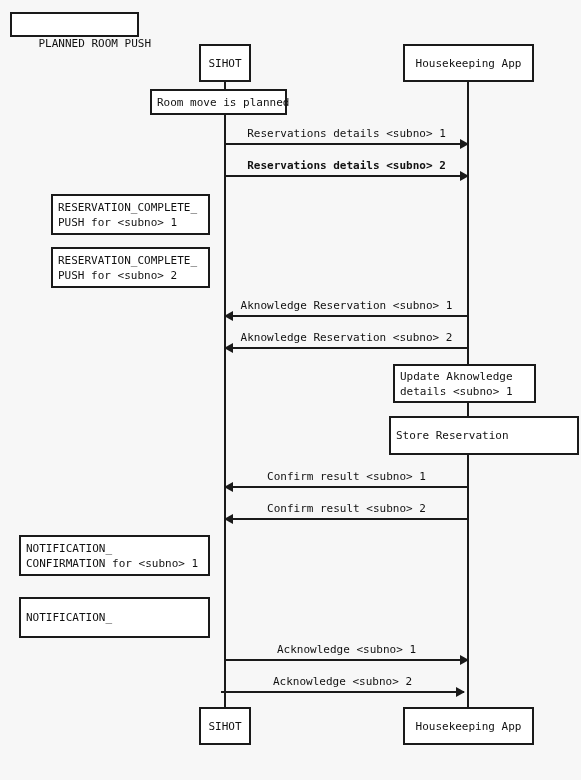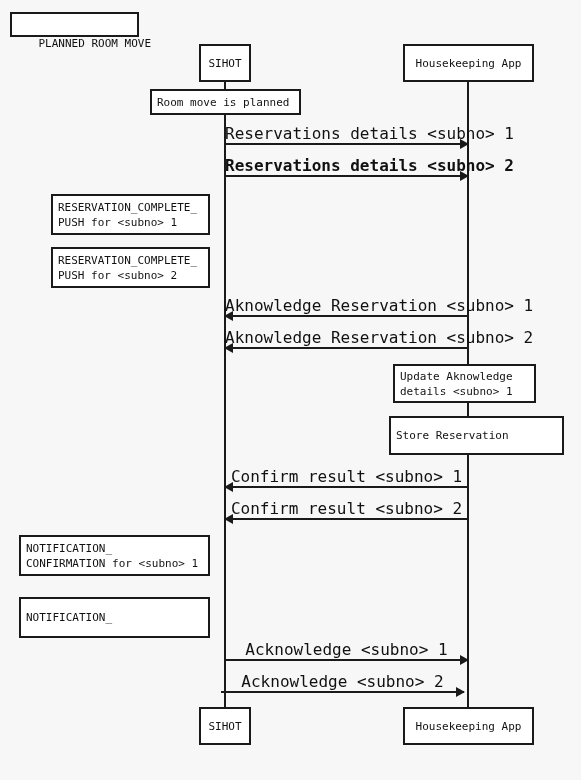--- a/index.html
+++ b/index.html
@@ -88,54 +88,54 @@
   }
   .msg.to-left .head {
     left: -1px;
     border-right: 9px solid #1a1a1a;
   }
   .msg .label {
     position: absolute;
     bottom: 4px;
     width: 100%;
     text-align: center;
-    font-size: 16px;
+    font-size: 11px;
     line-height: 14px;
     white-space: pre;
     color: #111111;
     margin-top: 36px;
   }
 </style>
 </head>
 <body>
 
 <div id="diagram">
 
   <div class="title-box" style="left:10px; top:12px; width:129px; height:25px;">
-    <span>PLANNED ROOM MOVE</span>
+    <span>PLANNED ROOM PUSH</span>
   </div>
 
   <div class="lifeline" style="left:224px; top:74px; height:634px;"></div>
   <div class="lifeline" style="left:467px; top:74px; height:634px;"></div>
 
   <div class="box participant" style="left:199px; top:44px; width:52px; height:31px;">
     <span>SIHOT</span>
   </div>
   <div class="box participant" style="left:403px; top:44px; width:131px; height:31px;">
     <span>Housekeeping App</span>
   </div>
 
   <div class="box participant" style="left:199px; top:707px; width:52px; height:31px;">
     <span>SIHOT</span>
   </div>
   <div class="box participant" style="left:403px; top:707px; width:131px; height:31px;">
     <span>Housekeeping App</span>
   </div>
 
-  <div class="box left" style="left:150px; top:89px; width:151px; height:26px;justify-content:center;">
+  <div class="box left" style="left:150px; top:89px; width:137px; height:26px;justify-content:center;">
     <span>Room move is planned</span>
   </div>
 
   <div class="msg to-right" style="left:225px; top:143px; width:243px;">
     <span class="label">Reservations details &lt;subno&gt; 1</span>
     <span class="head"></span>
   </div>
 
   <div class="msg to-right" style="left:225px; top:175px; width:243px;font-weight:bold;">
     <span class="label">Reservations details &lt;subno&gt; 2</span>
@@ -160,21 +160,21 @@
   <div class="msg to-left" style="left:225px; top:347px; width:243px;">
     <span class="label">Aknowledge Reservation &lt;subno&gt; 2</span>
     <span class="head"></span>
   </div>
 
   <div class="box left" style="left:393px; top:364px; width:143px; height:39px;">
     <span>Update Aknowledge</span>
     <span class="line2">details &lt;subno&gt; 1</span>
   </div>
 
-  <div class="box left" style="left:389px; top:416px; width:175px; height:39px;">
+  <div class="box left" style="left:389px; top:416px; width:190px; height:39px;">
     <span>Store Reservation</span>
   </div>
 
   <div class="msg to-left" style="left:225px; top:486px; width:243px;">
     <span class="label">Confirm result &lt;subno&gt; 1</span>
     <span class="head"></span>
   </div>
 
   <div class="msg to-left" style="left:225px; top:518px; width:243px;">
     <span class="label">Confirm result &lt;subno&gt; 2</span>

